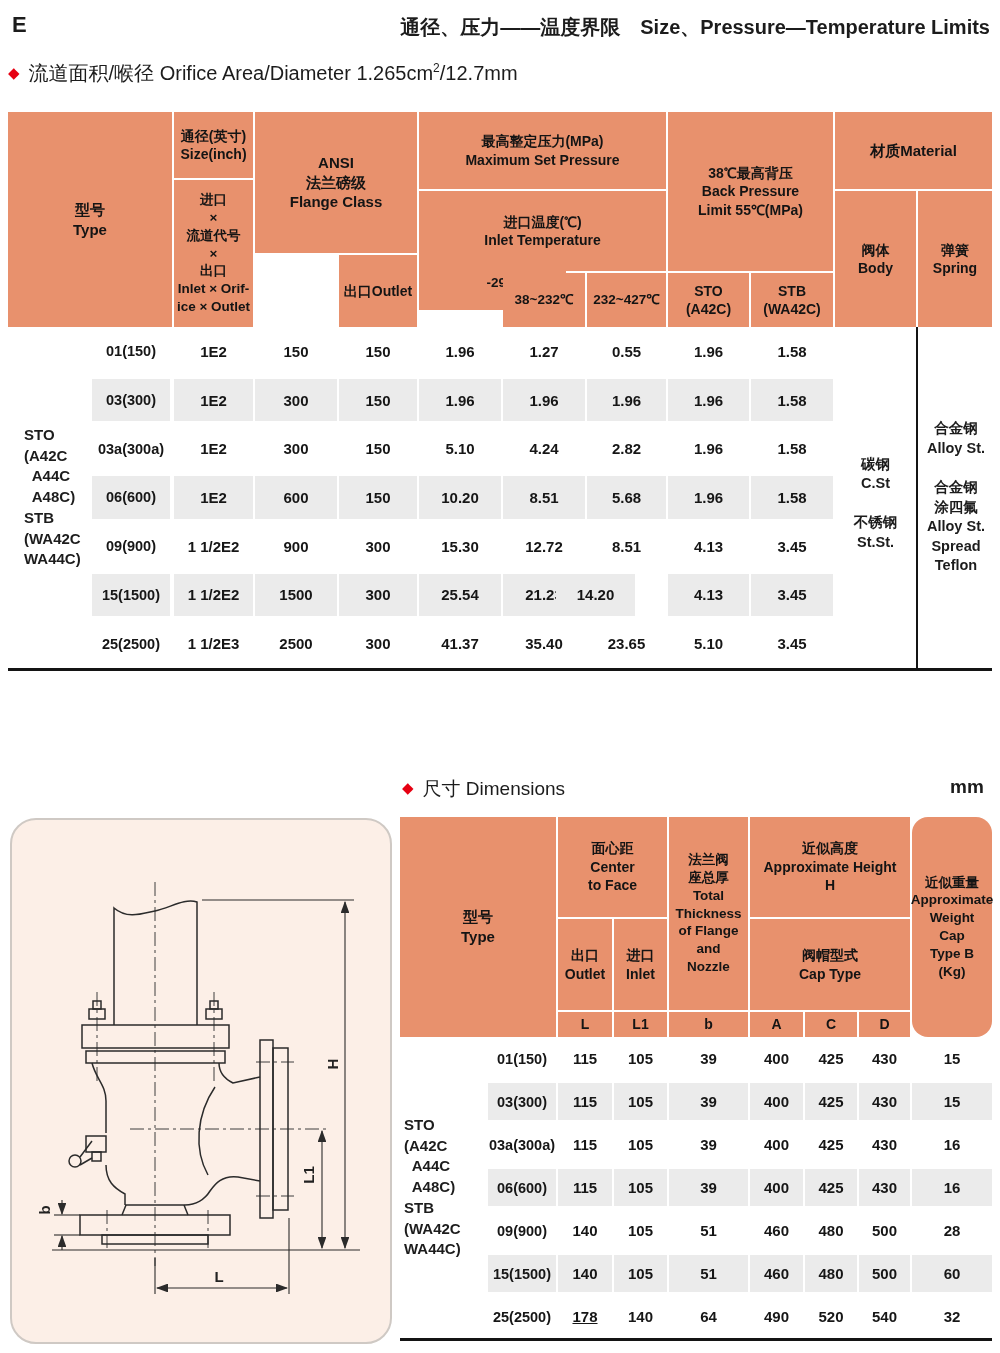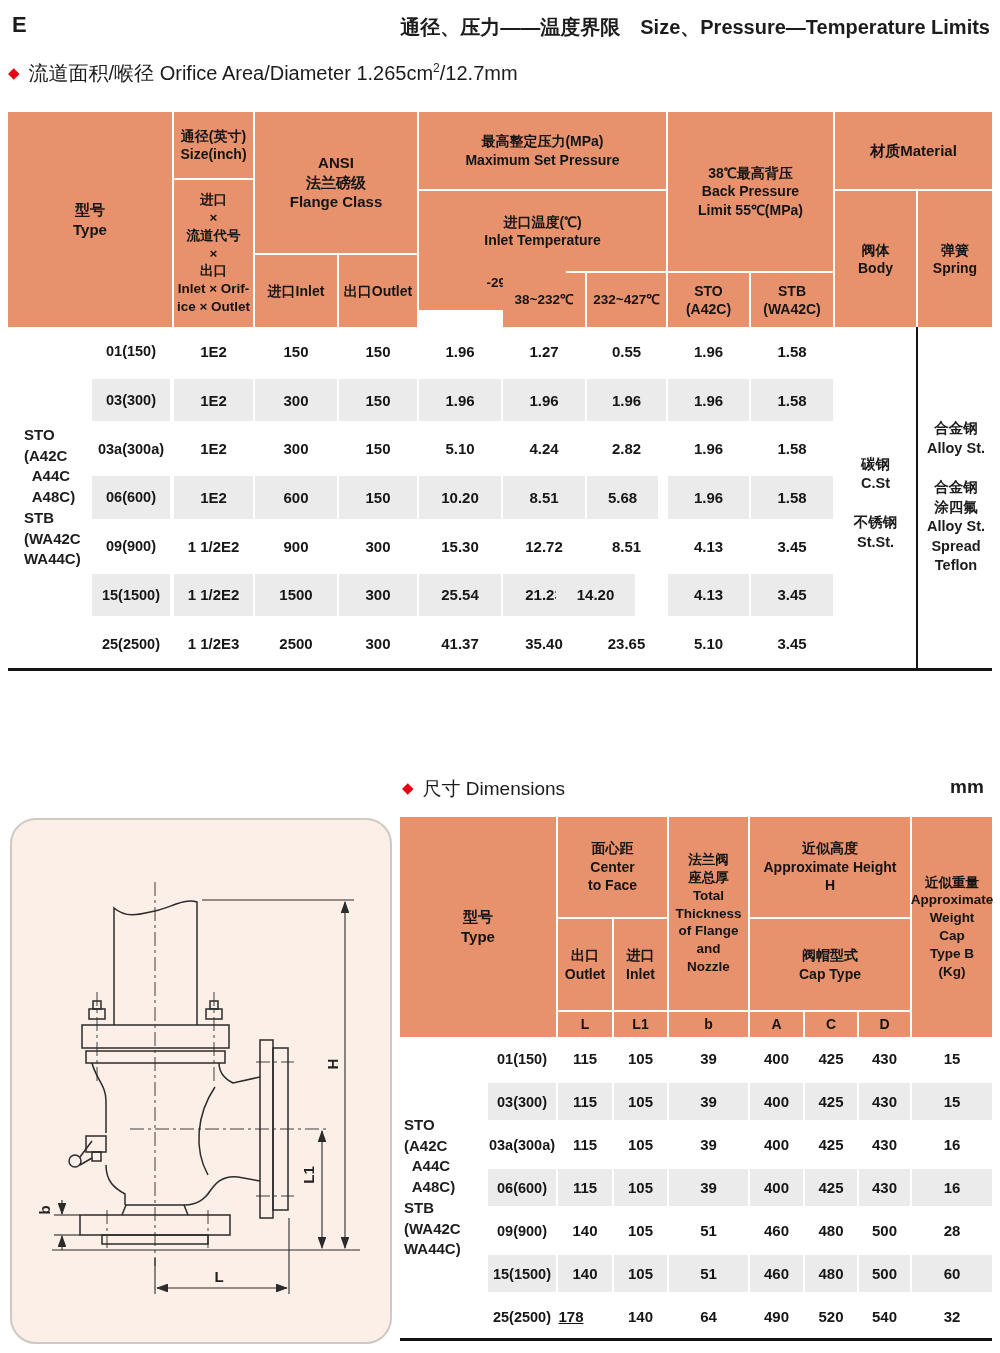--- a/index.html
+++ b/index.html
@@ -59,21 +59,20 @@
     <div class="hcell small" style="left:166px;top:68px;width:79px;height:147px;">进口
 ×
 流道代号
 ×
 出口
 Inlet × Orif-
 ice × Outlet</div>
     <div class="hcell" style="left:247px;top:0;width:162px;height:141px;font-size:15px;">ANSI
 法兰磅级
 Flange Class</div>
-    <div class="hcell" style="left:247px;top:143px;width:82px;height:72px;">进口Inlet</div>
     <div class="hcell" style="left:331px;top:143px;width:78px;height:72px;">出口Outlet</div>
     <div class="hcell" style="left:411px;top:0;width:247px;height:77px;">最高整定压力(MPa)
 Maximum Set Pressure</div>
     <div class="hcell" style="left:411px;top:79px;width:247px;height:80px;">进口温度(℃)
 Inlet Temperature</div>
     <div class="hcell small" style="left:411px;top:144px;width:103px;height:54px;padding-left:44px;">-29~38℃</div>
     <div class="hcell small" style="left:495px;top:161px;width:82px;height:54px;">38~232℃</div>
     <div class="hcell small" style="left:579px;top:161px;width:79px;height:54px;">232~427℃</div>
     <div class="hcell" style="left:660px;top:0;width:165px;height:159px;">38℃最高背压
 Back Pressure
@@ -122,21 +121,21 @@
           <div class="dcell" style="left: 660px; width: 81px;">1.96</div>
           <div class="dcell" style="left: 743px; width: 82px;">1.58</div>
         </div>
         <div class="trow shaded" style="top: 361.13px; width: 984px; height: 48.71px;">
           <div class="dcell model" style="left: 84px; width: 78px;">06(600)</div>
           <div class="dcell" style="left: 166px; width: 79px;">1E2</div>
           <div class="dcell" style="left: 247px; width: 82px;">600</div>
           <div class="dcell" style="left: 331px; width: 78px;">150</div>
           <div class="dcell" style="left: 411px; width: 82px;">10.20</div>
           <div class="dcell" style="left: 495px; width: 82px;">8.51</div>
-          <div class="dcell" style="left: 579px; width: 71px;">5.68</div>
+          <div class="dcell" style="left: 579px; width: 79px;">5.68</div>
           <div class="dcell" style="left: 660px; width: 81px;">1.96</div>
           <div class="dcell" style="left: 743px; width: 82px;">1.58</div>
         </div>
         <div class="trow" style="top: 409.84px; width: 984px; height: 48.71px;">
           <div class="dcell model" style="left: 84px; width: 78px;">09(900)</div>
           <div class="dcell" style="left: 166px; width: 79px;">1 1/2E2</div>
           <div class="dcell" style="left: 247px; width: 82px;">900</div>
           <div class="dcell" style="left: 331px; width: 78px;">300</div>
           <div class="dcell" style="left: 411px; width: 82px;">15.30</div>
           <div class="dcell" style="left: 495px; width: 82px;">12.72</div>
@@ -287,21 +286,21 @@
 Nozzle</div>
     <div class="hcell" style="left:269px;top:195px;width:79px;height:25px;">b</div>
     <div class="hcell" style="left:350px;top:0;width:160px;height:100px;">近似高度
 Approximate  Height
 H</div>
     <div class="hcell" style="left:350px;top:102px;width:160px;height:91px;">阀帽型式
 Cap Type</div>
     <div class="hcell" style="left:350px;top:195px;width:53px;height:25px;">A</div>
     <div class="hcell" style="left:405px;top:195px;width:52px;height:25px;">C</div>
     <div class="hcell" style="left:459px;top:195px;width:51px;height:25px;">D</div>
-    <div class="hcell small" style="left:512px;top:0;width:80px;height:220px;">近似重量
+    <div class="hcell small" style="left:512px;top:0;width:80px;height:220px;border-radius:16px;">近似重量
 Approximate
 Weight
 Cap
 Type B
 (Kg)</div>
 
     <div>
         <div class="trow" style="top: 220px; width: 592px; height: 43px;">
           <div class="dcell model" style="left: 88px; width: 68px;">01(150)</div>
           <div class="dcell" style="left: 158px; width: 54px;">115</div>
@@ -357,21 +356,21 @@
           <div class="dcell" style="left: 158px; width: 54px;">140</div>
           <div class="dcell" style="left: 214px; width: 53px;">105</div>
           <div class="dcell" style="left: 269px; width: 79px;">51</div>
           <div class="dcell" style="left: 350px; width: 53px;">460</div>
           <div class="dcell" style="left: 405px; width: 52px;">480</div>
           <div class="dcell" style="left: 459px; width: 51px;">500</div>
           <div class="dcell" style="left: 512px; width: 80px;">60</div>
         </div>
         <div class="trow" style="top: 478px; width: 592px; height: 43px;">
           <div class="dcell model" style="left: 88px; width: 68px;">25(2500)</div>
-          <div class="dcell" style="left: 144px; width: 54px; text-decoration: underline;">178</div>
+          <div class="dcell" style="left: 158px; width: 54px; text-decoration: underline;">178</div>
           <div class="dcell" style="left: 214px; width: 53px;">140</div>
           <div class="dcell" style="left: 269px; width: 79px;">64</div>
           <div class="dcell" style="left: 350px; width: 53px;">490</div>
           <div class="dcell" style="left: 405px; width: 52px;">520</div>
           <div class="dcell" style="left: 459px; width: 51px;">540</div>
           <div class="dcell" style="left: 512px; width: 80px;">32</div>
         </div>
       </div>
 
     <div class="grouplabel" style="left:4px;top:220px;width:86px;height:301px;">STO

